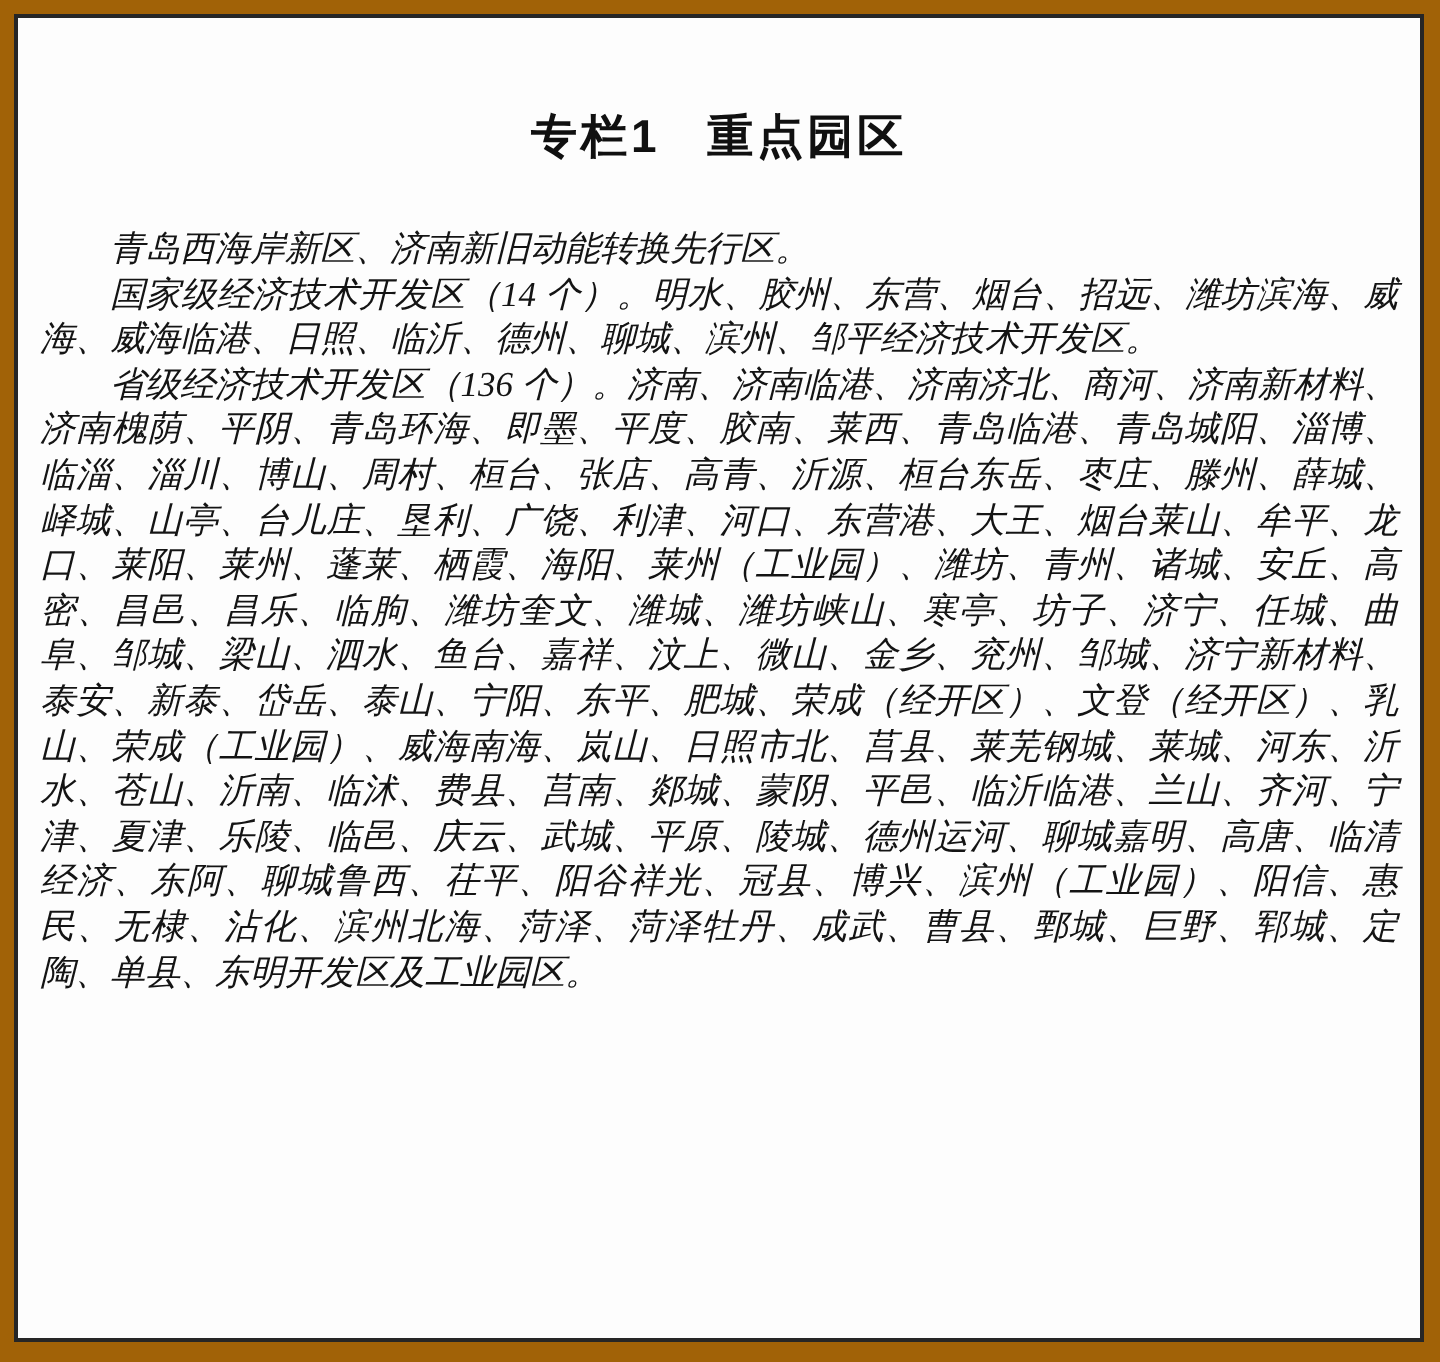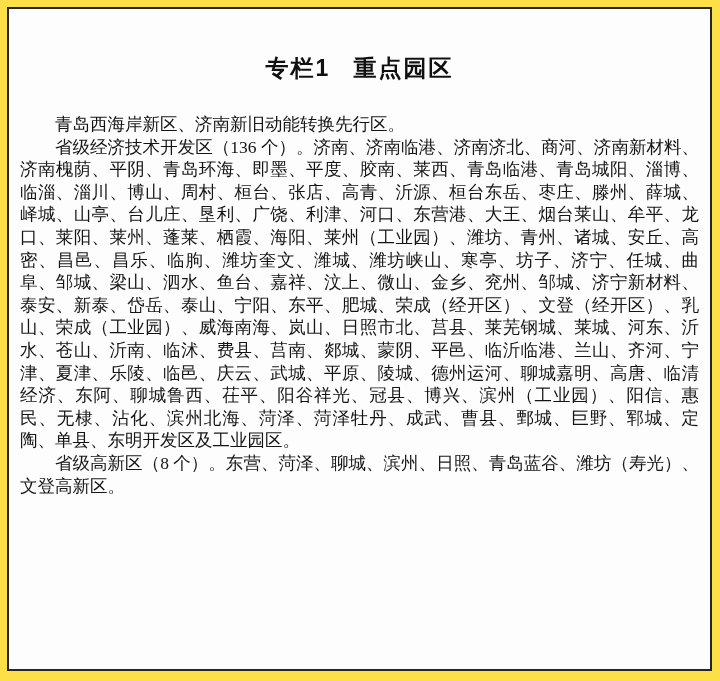--- a/index.html
+++ b/index.html
@@ -7,21 +7,21 @@
   body {
     width: 720px;
     height: 681px;
     background: #ffffff;
     font-family: "Liberation Serif", serif;
   }
   .page {
     position: relative;
     width: 720px;
     height: 681px;
-    background: #fde047;
+    background: #a16207;
     overflow: hidden;
     color: #171717;
     padding-left: 48px;
   }
   .panel {
     position: absolute;
     left: 7px;
     top: 7px;
     width: 705px;
     height: 664px;
@@ -37,20 +37,21 @@
     font-size: 23px;
     line-height: 30px;
     letter-spacing: 2px;
     color: #101010;
   }
   .panel-title .title-text {
     margin-left: 0.65em;
   }
   .panel-body {
     margin-top: 30px;
+    font-style: italic;
   }
   .para {
     margin: 0;
     text-indent: 2em;
     text-align: justify;
     font-size: 17.5px;
     line-height: 22.6px;
     color: #141414;
   }
 </style>
@@ -58,17 +59,17 @@
 <body>
 
 <div class="page">
   <div class="panel">
     <h2 class="panel-title">
       <span class="title-label">专栏1</span>
       <span class="title-text">重点园区</span>
     </h2>
     <div class="panel-body">
         <p class="para">青岛西海岸新区、济南新旧动能转换先行区。</p>
+        <p class="para">国家级经济技术开发区（14 个）。明水、胶州、东营、烟台、招远、潍坊滨海、威海、威海临港、日照、临沂、德州、聊城、滨州、邹平经济技术开发区。</p>
         <p class="para">省级经济技术开发区（136 个）。济南、济南临港、济南济北、商河、济南新材料、济南槐荫、平阴、青岛环海、即墨、平度、胶南、莱西、青岛临港、青岛城阳、淄博、临淄、淄川、博山、周村、桓台、张店、高青、沂源、桓台东岳、枣庄、滕州、薛城、峄城、山亭、台儿庄、垦利、广饶、利津、河口、东营港、大王、烟台莱山、牟平、龙口、莱阳、莱州、蓬莱、栖霞、海阳、莱州（工业园）、潍坊、青州、诸城、安丘、高密、昌邑、昌乐、临朐、潍坊奎文、潍城、潍坊峡山、寒亭、坊子、济宁、任城、曲阜、邹城、梁山、泗水、鱼台、嘉祥、汶上、微山、金乡、兖州、邹城、济宁新材料、泰安、新泰、岱岳、泰山、宁阳、东平、肥城、荣成（经开区）、文登（经开区）、乳山、荣成（工业园）、威海南海、岚山、日照市北、莒县、莱芜钢城、莱城、河东、沂水、苍山、沂南、临沭、费县、莒南、郯城、蒙阴、平邑、临沂临港、兰山、齐河、宁津、夏津、乐陵、临邑、庆云、武城、平原、陵城、德州运河、聊城嘉明、高唐、临清经济、东阿、聊城鲁西、茌平、阳谷祥光、冠县、博兴、滨州（工业园）、阳信、惠民、无棣、沾化、滨州北海、菏泽、菏泽牡丹、成武、曹县、鄄城、巨野、郓城、定陶、单县、东明开发区及工业园区。</p>
-        <p class="para">省级高新区（8 个）。东营、菏泽、聊城、滨州、日照、青岛蓝谷、潍坊（寿光）、文登高新区。</p>
       </div>
   </div>
 </div>
 
 </body></html>

